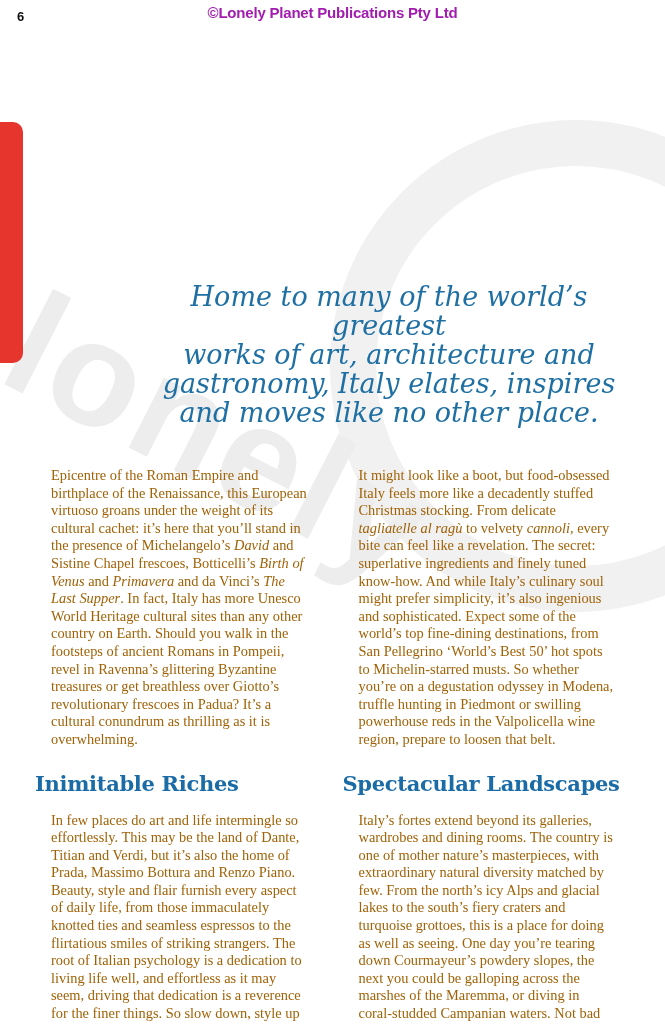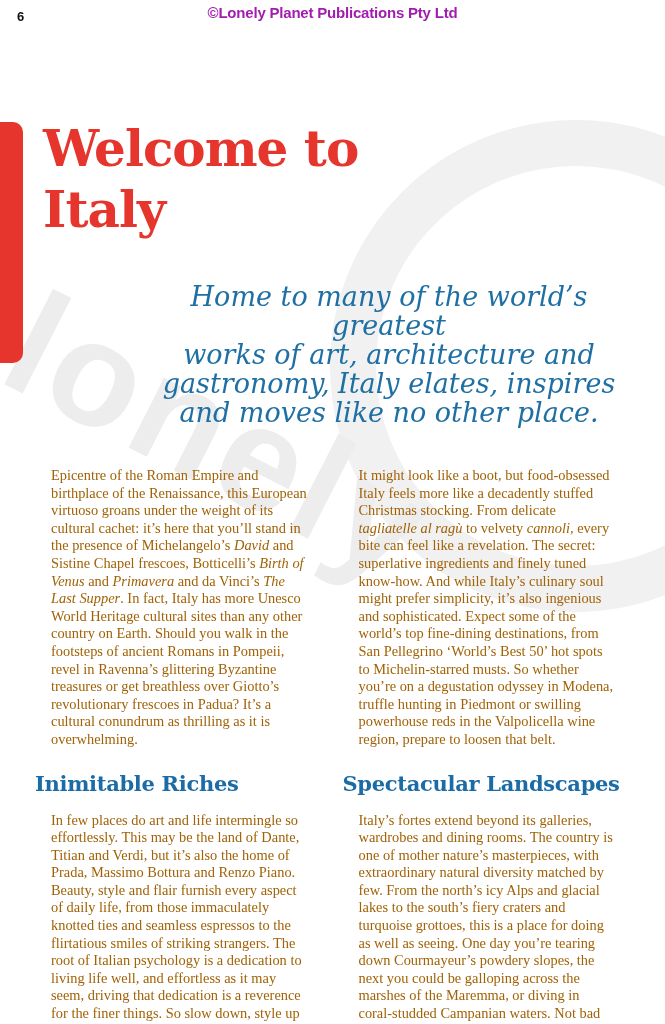--- a/index.html
+++ b/index.html
@@ -90,24 +90,20 @@
 <div class="page">
 
   <div class="wm-ring"></div>
   <div class="wm-word">lonely</div>
 
   <div class="page-num">6</div>
   <div class="copyright">©Lonely Planet Publications Pty Ltd</div>
 
   <div class="red-tab"></div>
 
-  <div class="page-title">
-    <div>Welcome to</div>
-    <div>Italy</div>
-  </div>
 
   <div class="intro">Home to many of the world’s greatest
 works of art, architecture and
 gastronomy, Italy elates, inspires
 and moves like no other place.</div>
 
   <div class="columns">
     <div class="col">
       <div class="section">
         <p><span>Epicentre of the Roman Empire and birthplace of the Renaissance, this European virtuoso groans under the weight of its cultural cachet: it’s here that you’ll stand in the presence of Michelangelo’s </span><i>David</i><span> and Sistine Chapel frescoes, Botticelli’s </span><i>Birth of Venus</i><span> and </span><i>Primavera</i><span> and da Vinci’s </span><i>The Last Supper</i><span>. In fact, Italy has more Unesco World Heritage cultural sites than any other country on Earth. Should you walk in the footsteps of ancient Romans in Pompeii, revel in Ravenna’s glittering Byzantine treasures or get breathless over Giotto’s revolutionary frescoes in Padua? It’s a cultural conundrum as thrilling as it is overwhelming.</span></p>

